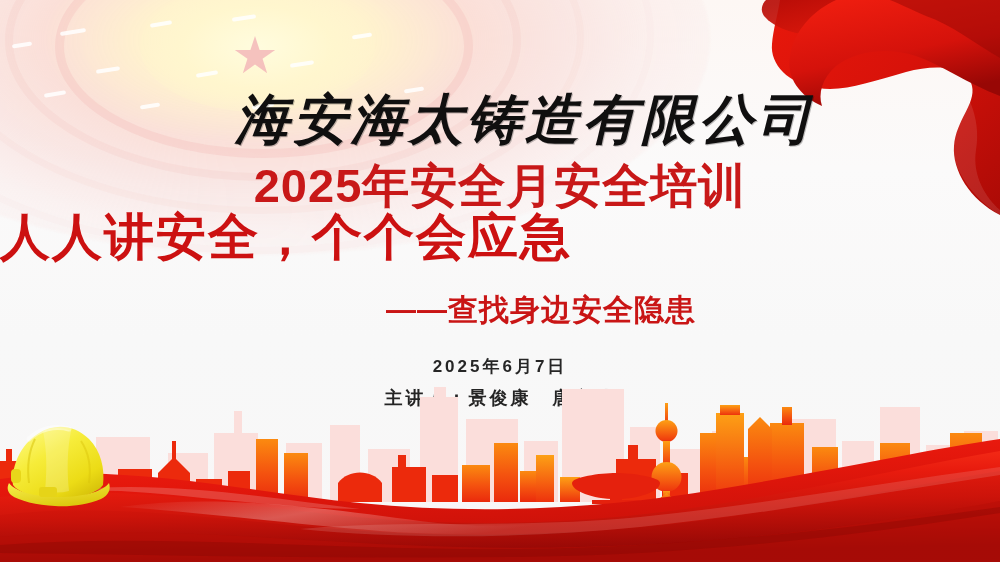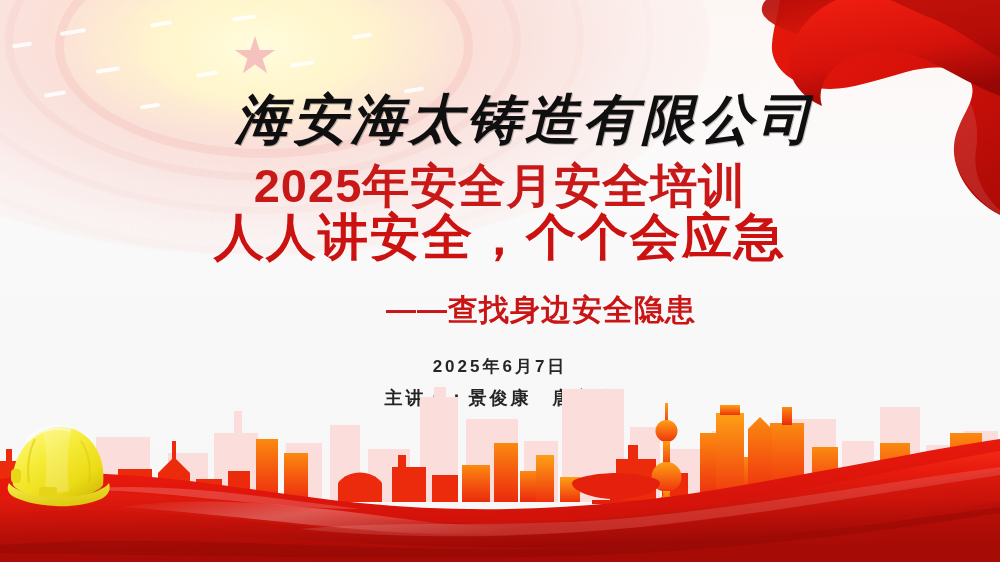--- a/index.html
+++ b/index.html
@@ -109,21 +109,21 @@
     font-size: 47px;
     font-weight: 700;
     color: #c81818;
     letter-spacing: 1px;
     white-space: nowrap;
   }
   .slogan {
     position: absolute;
     left: 0; top: 204px;
     width: 1000px;
-    text-align: center;
+    text-align: left;
     font-size: 50px;
     font-weight: 700;
     color: #cc1111;
     letter-spacing: 2px;
     white-space: nowrap;
   }
   .tagline {
     position: absolute;
     left: 0; top: 290px;
     width: 1000px;

